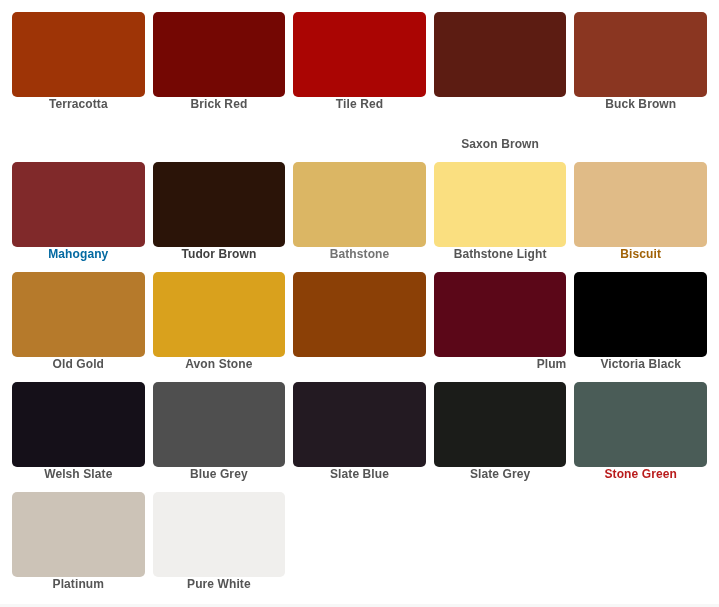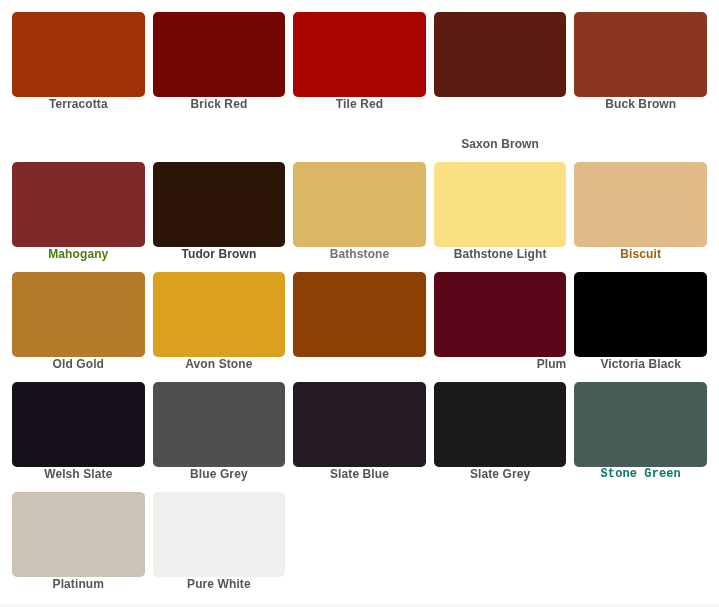--- a/index.html
+++ b/index.html
@@ -72,21 +72,21 @@
     <div class="swatch-cell">
       <div class="swatch-chip" style="background: rgb(92, 28, 18); border-radius: 5px;"></div>
       <div class="swatch-label" style="color: rgb(85, 85, 85); margin-top: 40px;">Saxon Brown</div>
     </div>
     <div class="swatch-cell">
       <div class="swatch-chip" style="background: rgb(138, 54, 33); border-radius: 5px;"></div>
       <div class="swatch-label" style="color: rgb(85, 85, 85);">Buck Brown</div>
     </div>
     <div class="swatch-cell">
       <div class="swatch-chip" style="background: rgb(128, 41, 42); border-radius: 5px;"></div>
-      <div class="swatch-label" style="color: #4d7c0f;">Mahogany</div>
+      <div class="swatch-label" style="color: #0369a1;">Mahogany</div>
     </div>
     <div class="swatch-cell">
       <div class="swatch-chip" style="background: rgb(43, 20, 8); border-radius: 5px;"></div>
       <div class="swatch-label" style="color: #404040;">Tudor Brown</div>
     </div>
     <div class="swatch-cell">
       <div class="swatch-chip" style="background: rgb(219, 182, 100); border-radius: 5px;"></div>
       <div class="swatch-label" style="color: #737373;">Bathstone</div>
     </div>
     <div class="swatch-cell">
@@ -127,21 +127,21 @@
     <div class="swatch-cell">
       <div class="swatch-chip" style="background: rgb(35, 26, 34); border-radius: 5px;"></div>
       <div class="swatch-label" style="color: rgb(85, 85, 85);">Slate Blue</div>
     </div>
     <div class="swatch-cell">
       <div class="swatch-chip" style="background: rgb(27, 28, 25); border-radius: 5px;"></div>
       <div class="swatch-label" style="color: rgb(85, 85, 85);">Slate Grey</div>
     </div>
     <div class="swatch-cell">
       <div class="swatch-chip" style="background: rgb(74, 92, 87); border-radius: 5px;"></div>
-      <div class="swatch-label" style="color: #0f766e; font-family: Liberation Mono, monospace;">Stone Green</div>
+      <div class="swatch-label" style="color: #b91c1c;">Stone Green</div>
     </div>
     <div class="swatch-cell">
       <div class="swatch-chip" style="background: rgb(204, 195, 183); border-radius: 5px;"></div>
       <div class="swatch-label" style="color: rgb(85, 85, 85);">Platinum</div>
     </div>
     <div class="swatch-cell">
       <div class="swatch-chip" style="background: rgb(240, 239, 237); border-radius: 5px;"></div>
       <div class="swatch-label" style="color: rgb(85, 85, 85);">Pure White</div>
     </div>
   </div>

